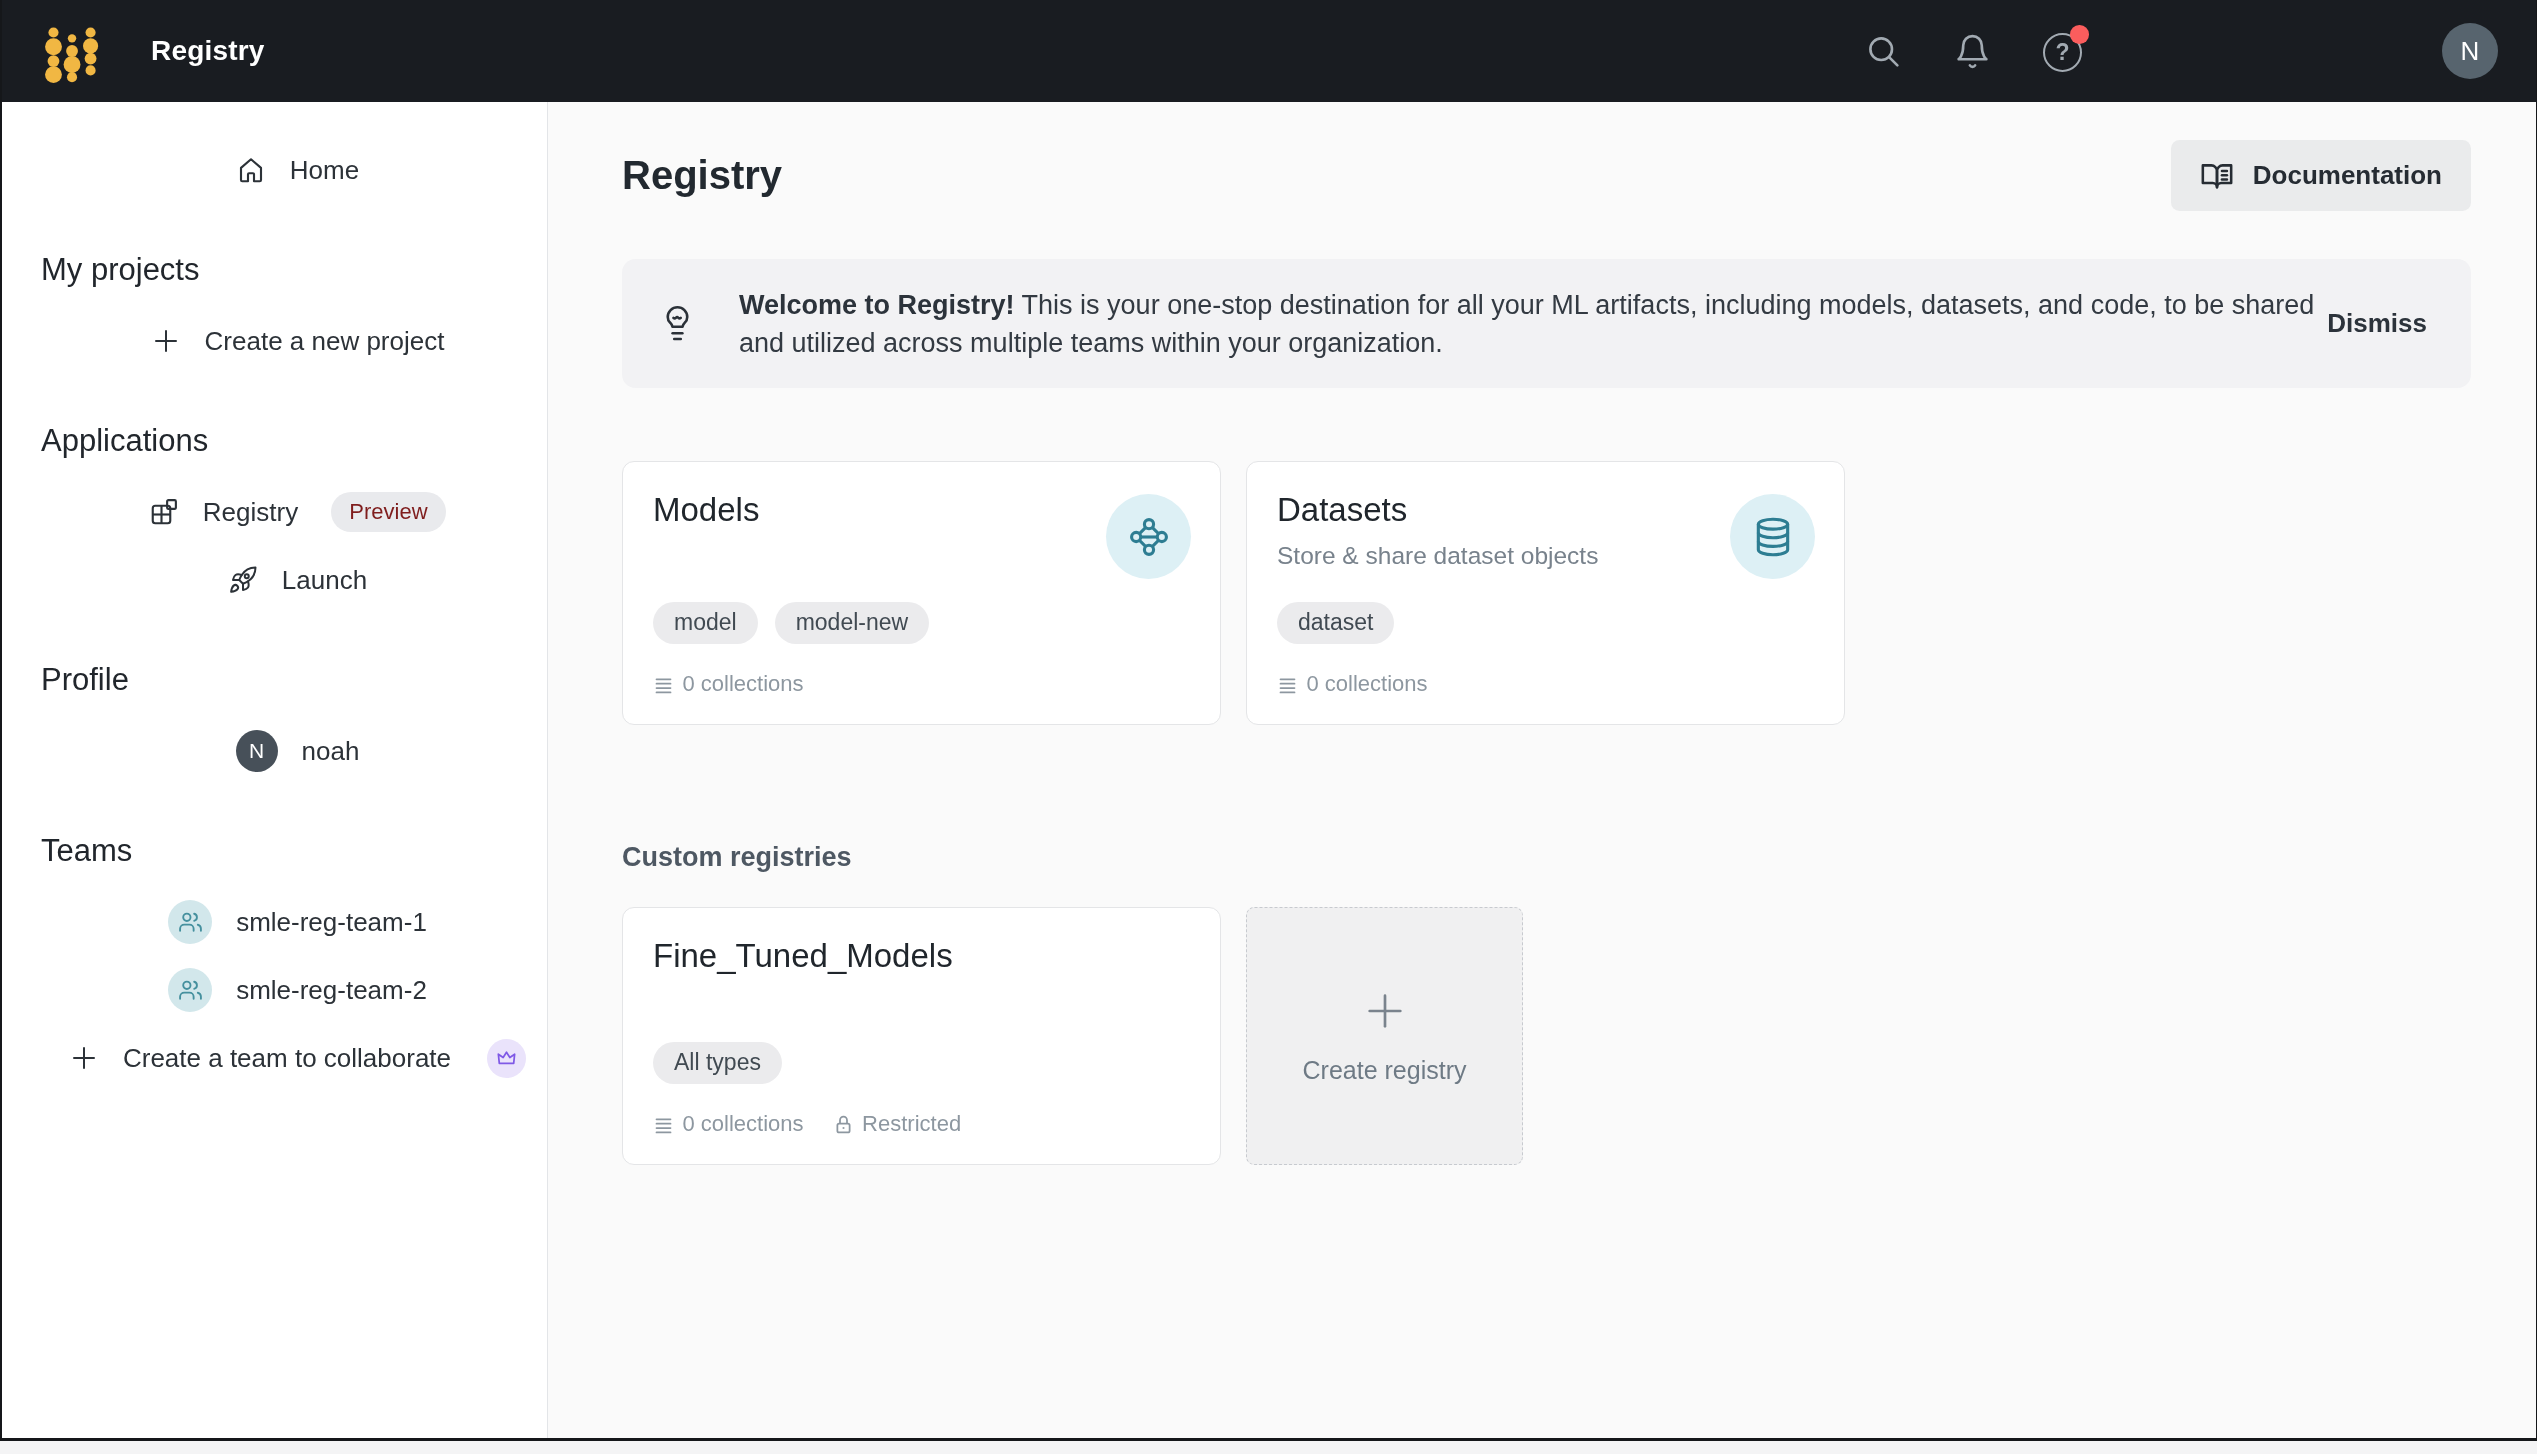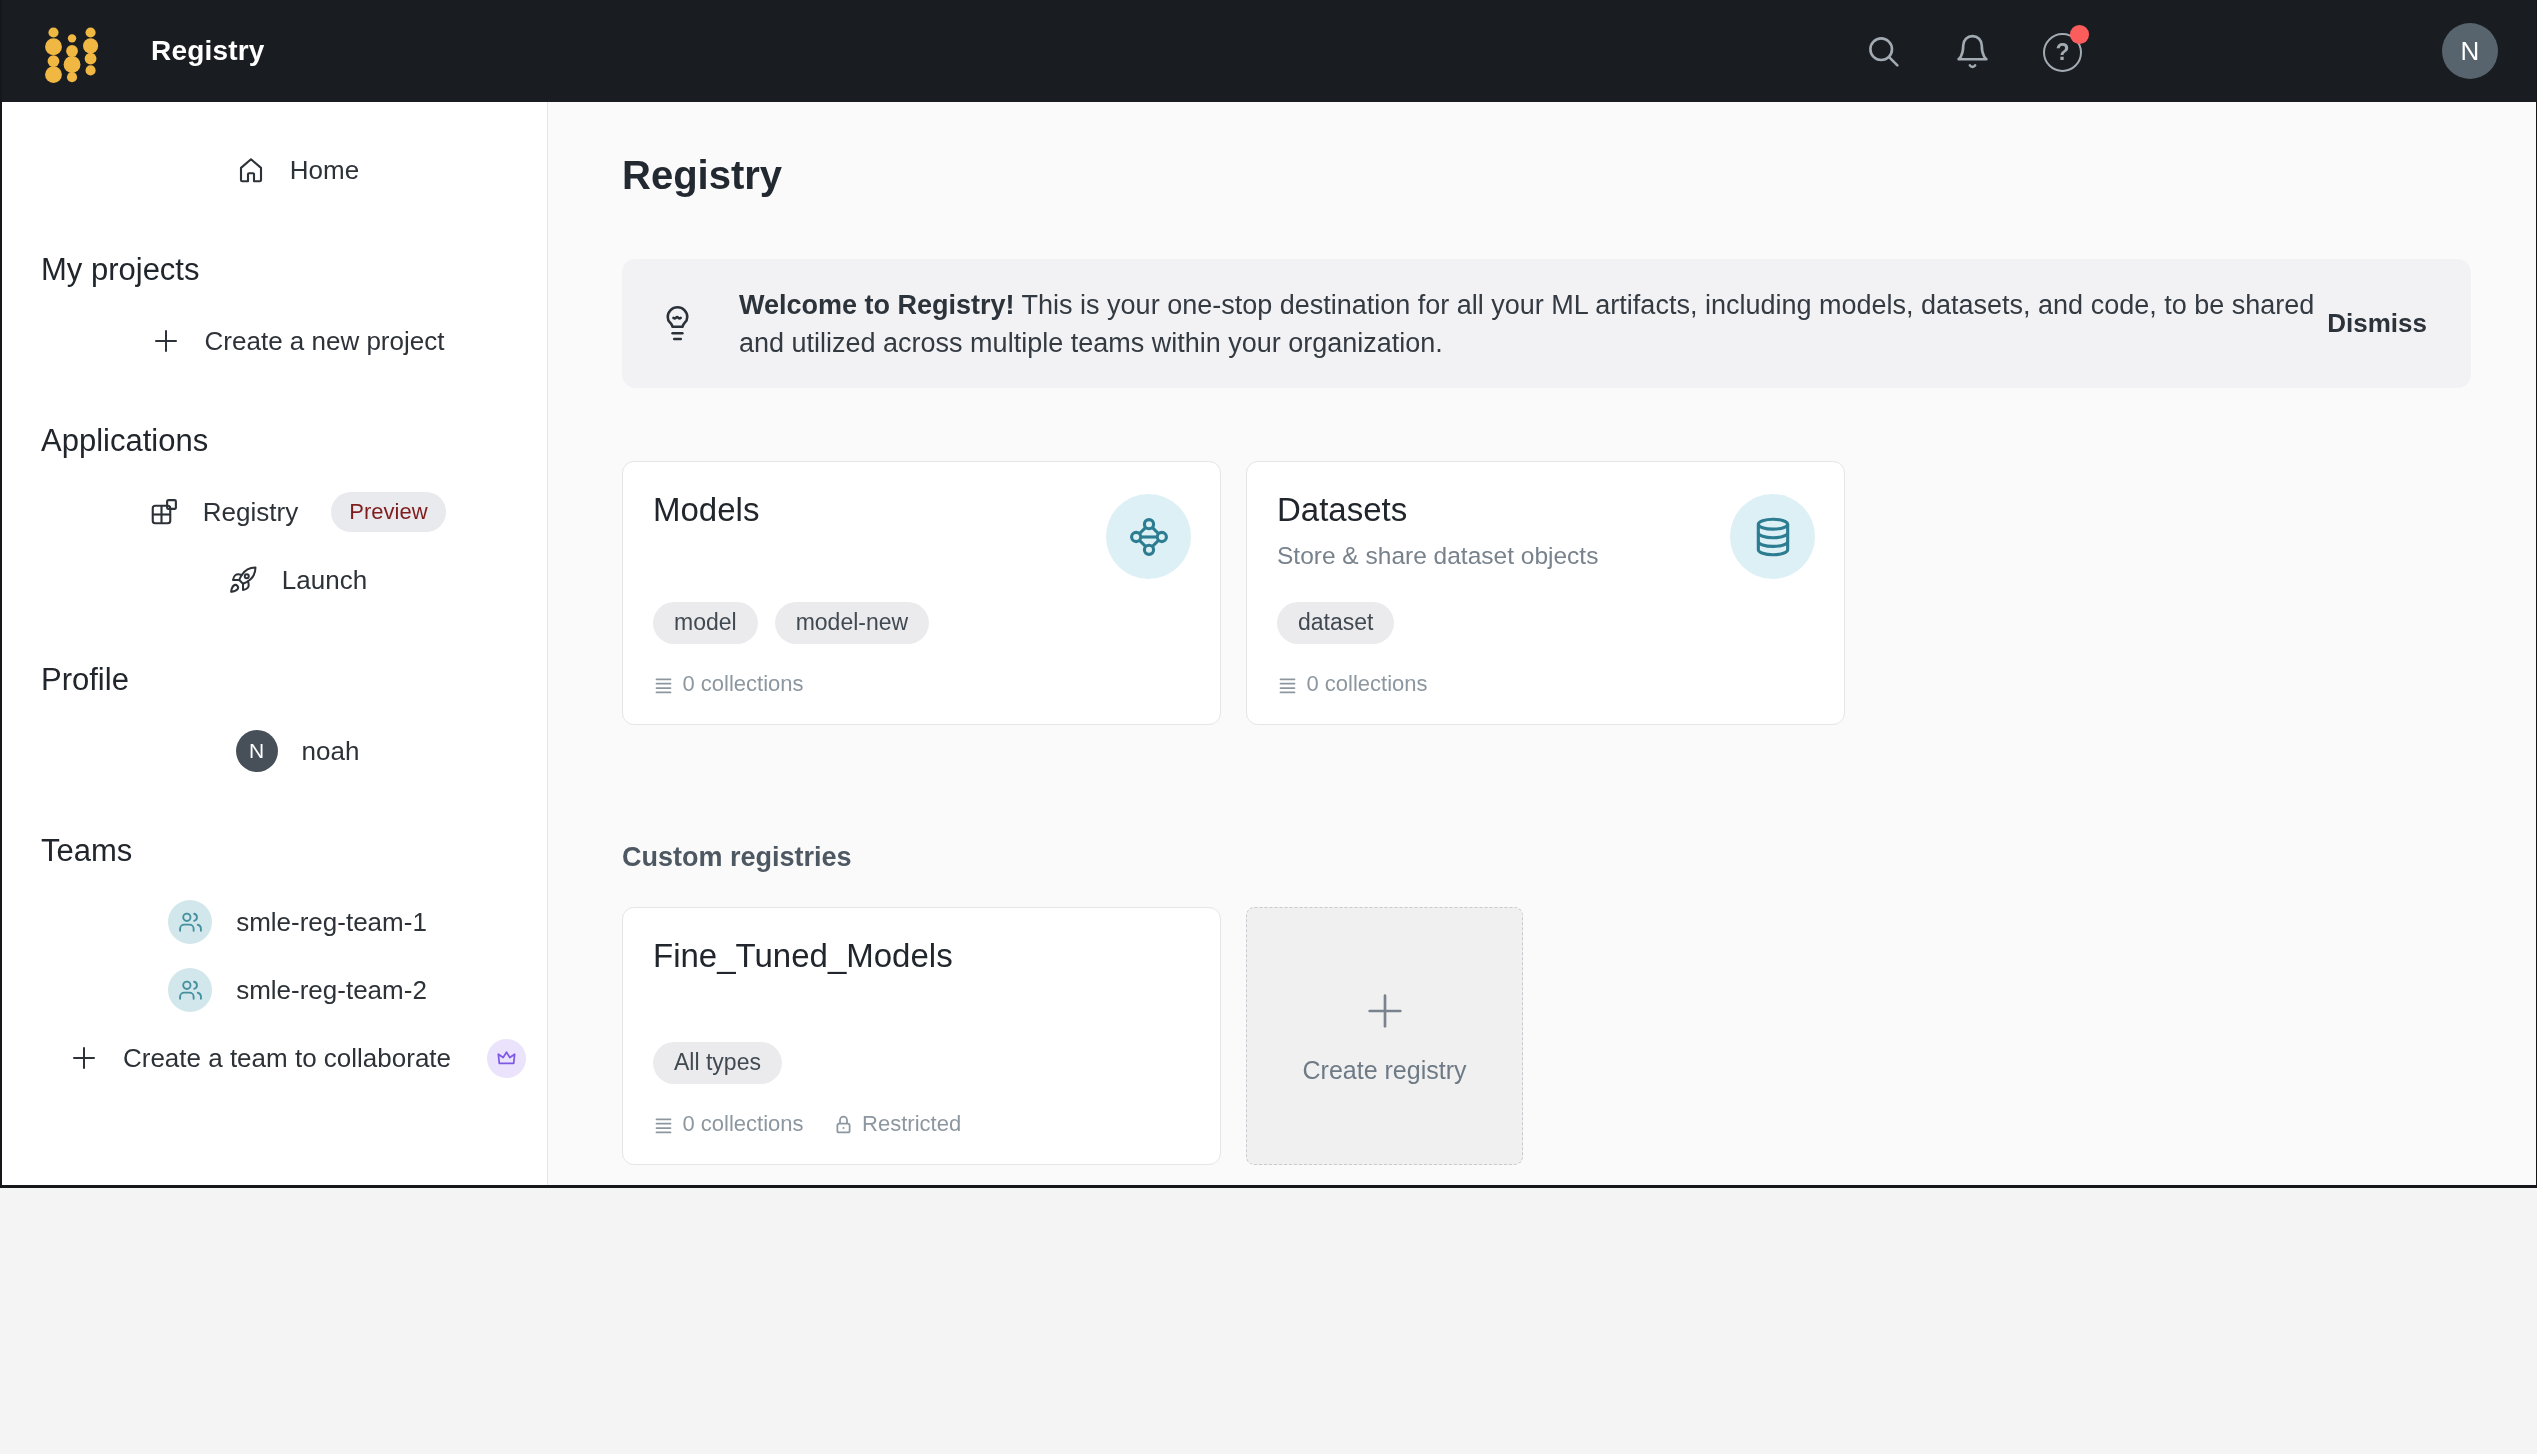--- a/index.html
+++ b/index.html
@@ -3,21 +3,21 @@
 <meta charset="utf-8">
 <style>
   * { box-sizing: border-box; margin: 0; padding: 0; }
   html,body { width:2538px; height:1455px; overflow:hidden; }
   body {
     font-family: "Liberation Sans", "DejaVu Sans", sans-serif;
     background:#f4f4f5;
     color:#262c33;
   }
   .window {
-    width:2538px; height:1188px;
+    width:2538px; height:1441px;
     border-left:2.5px solid #15171a; border-right:2.5px solid #15171a; border-bottom:3.4px solid #15171a;
     display:flex; flex-direction:column; background:#fafafa;
   }
   
   .navbar {
     height:102px; flex:0 0 102px; background:#191c21;
     display:flex; align-items:center; padding:0 38px;
   }
   .logo { width:59px; height:68px; flex:0 0 auto; }
   .nav-title { color:#ffffff; font-size:28px; font-weight:600; margin-left:52px; letter-spacing:0.2px; }
@@ -254,20 +254,30 @@
             <path d="M4.5 17 3.5 7.5 8.5 11 12 5.5 15.5 11l5-3.5-1 9.5z"></path>
           </svg>
         </span>
       </div>
     </div>
 
     <div class="main">
 
       <div class="main-header">
         <div class="page-title">Registry</div>
+        <button class="doc-button">
+          <svg viewBox="0 0 24 24" fill="none" stroke="currentColor" stroke-width="1.8" stroke-linecap="round" stroke-linejoin="round">
+            <path d="M2 4.5h6a4 4 0 0 1 4 4V20a3 3 0 0 0-3-3H2z"></path>
+            <path d="M22 4.5h-6a4 4 0 0 0-4 4V20a3 3 0 0 1 3-3h7z"></path>
+            <line x1="15.5" y1="8.5" x2="19" y2="8.5"></line>
+              <line x1="15.5" y1="11.5" x2="19" y2="11.5"></line>
+              <line x1="15.5" y1="14.5" x2="19" y2="14.5"></line>
+          </svg>
+          <span>Documentation</span>
+        </button>
       </div>
 
       <div class="banner">
         <svg class="banner-bulb" viewBox="0 0 24 24" fill="none" stroke="currentColor" stroke-width="1.6" stroke-linecap="round" stroke-linejoin="round">
           <path d="M9 18h6"></path>
             <path d="M10 21.5h4"></path>
           <path d="M8.91 14c-.18-.98-.65-1.74-1.41-2.5A4.65 4.65 0 0 1 6 8a6 6 0 0 1 12 0c0 1.23-.5 2.53-1.5 3.5-.76.76-1.23 1.52-1.41 2.5z"></path>
           <path d="M9.5 8.5c.5.5 1 .5 1.5 0s1-.5 1.5 0 1 .5 1.5 0"></path>
         </svg>
         <div class="banner-text">

